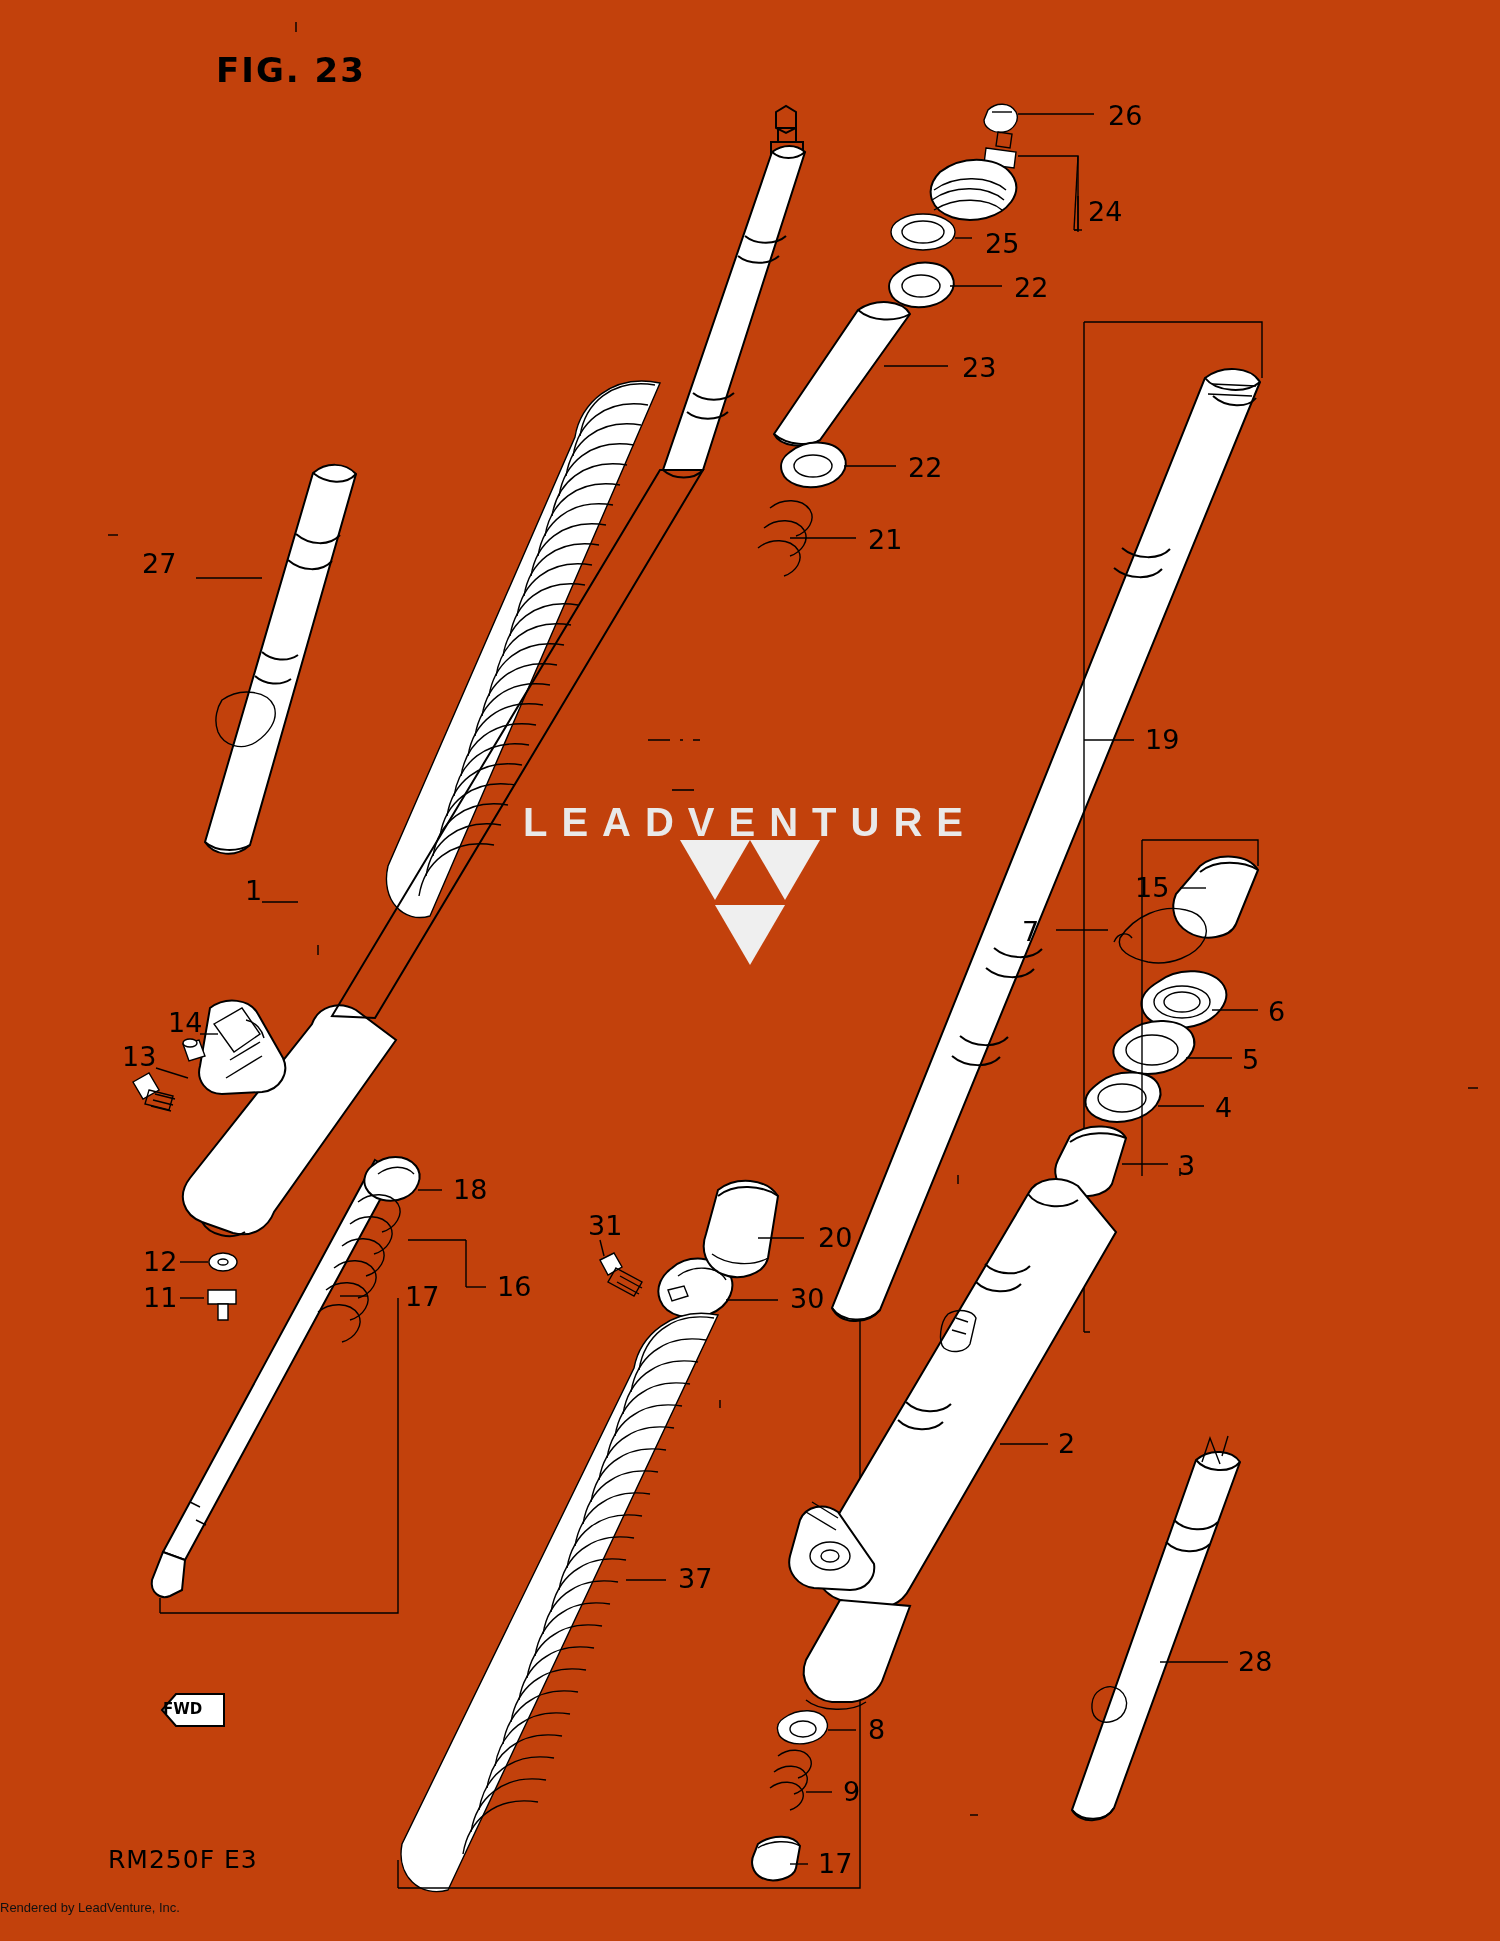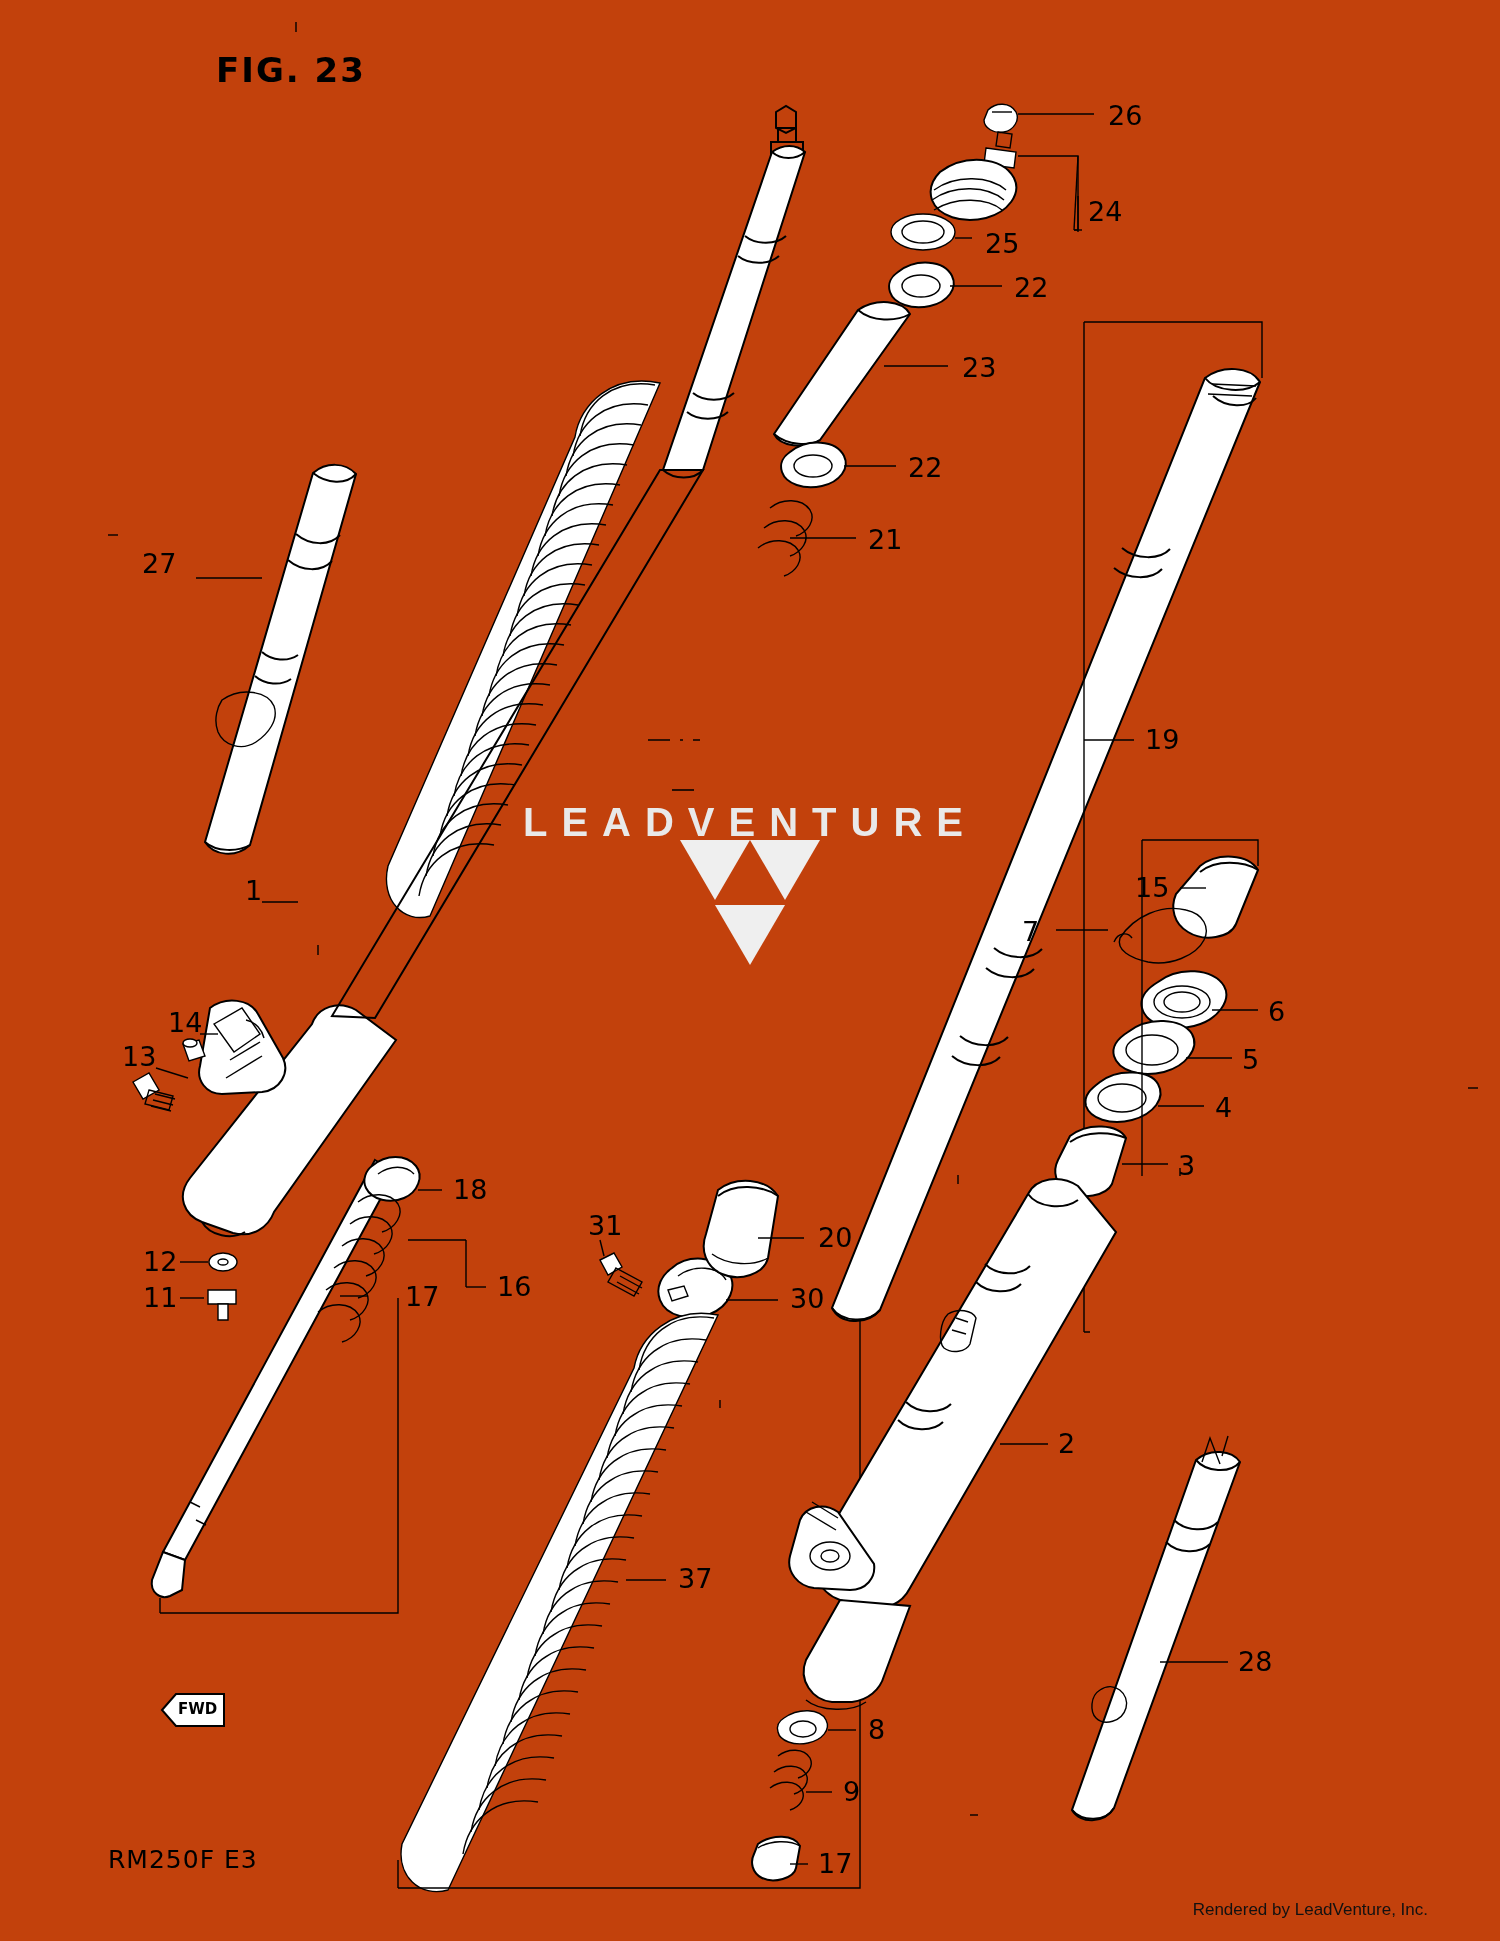--- a/index.html
+++ b/index.html
@@ -35,22 +35,22 @@
     top: 1845px;
     font-size: 25px;
     font-family: "DejaVu Sans", sans-serif;
     letter-spacing: 1px;
   }
   #footer-credit {
     position: absolute;
     left: 0;
     top: 1900px;
     width: 1428px;
-    text-align: right;
-    font-size: 17px;
+    text-align: left;
+    font-size: 13px;
     color: #111;
   }
 
   
   #watermark {
     position: absolute;
     left: 460px;
     top: 800px;
     width: 580px;
     text-align: center;
@@ -81,21 +81,21 @@
   
   #fwd-badge {
     position: absolute;
     left: 160px;
     top: 1690px;
     width: 66px;
     height: 40px;
   }
   #fwd-badge span {
     position: absolute;
-    left: 18px;
+    left: 3px;
     top: 10px;
     font-size: 15px;
     font-weight: bold;
     font-family: "DejaVu Sans", sans-serif;
   }
 
   svg { display: block; }
   #art {
     position: absolute;
     left: 0; top: 0;

